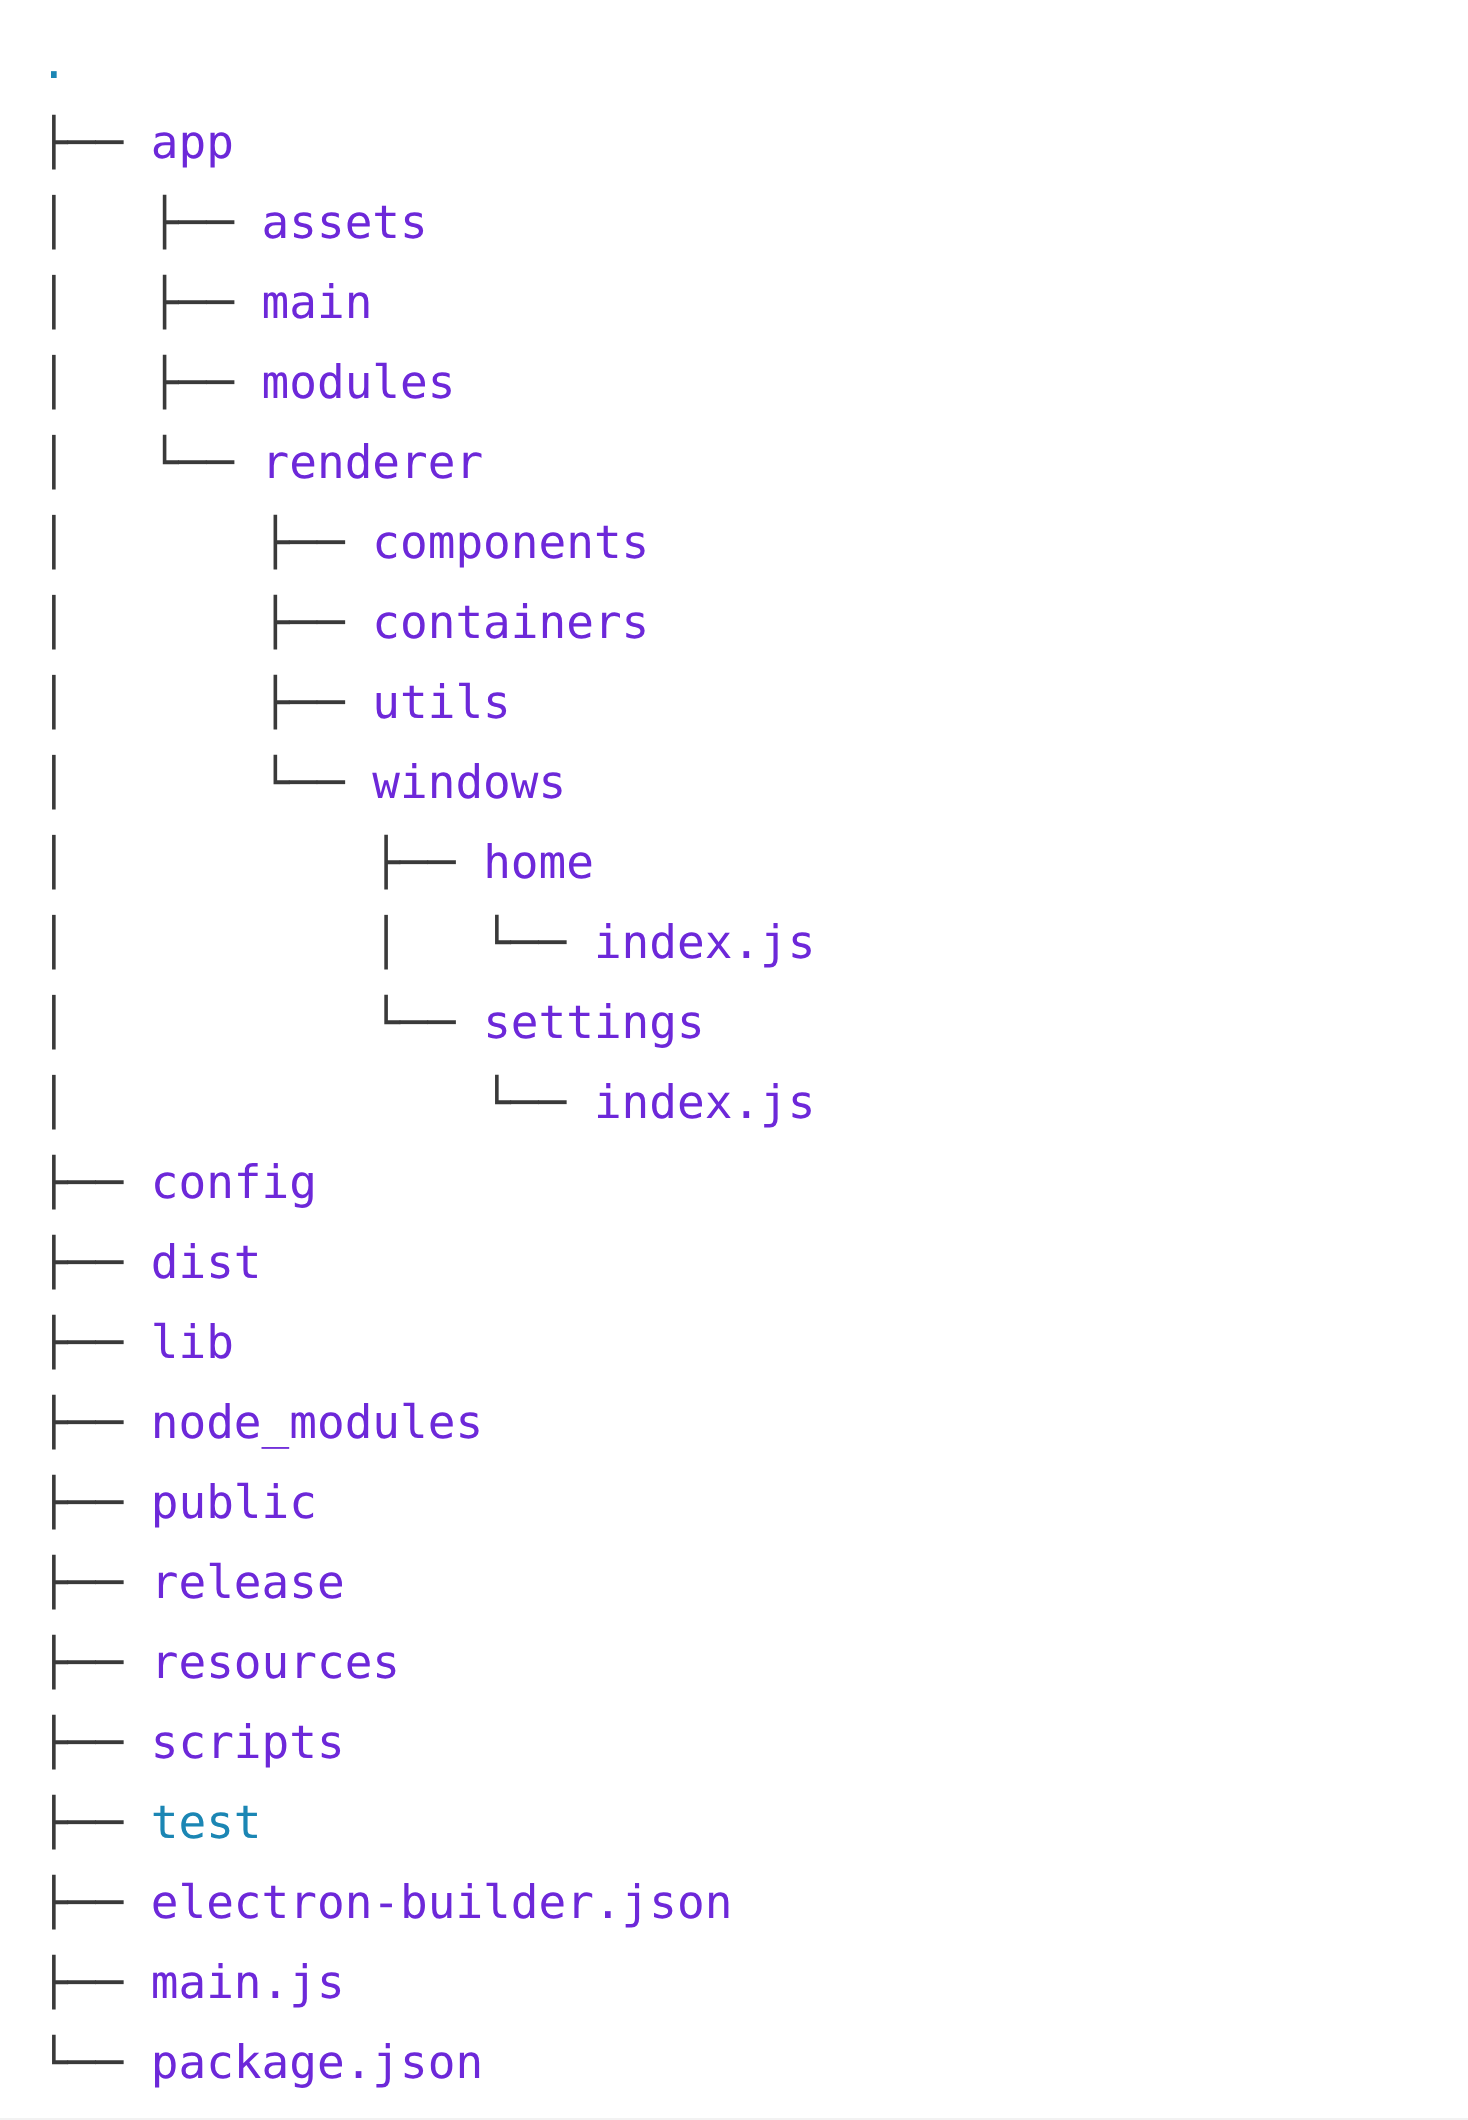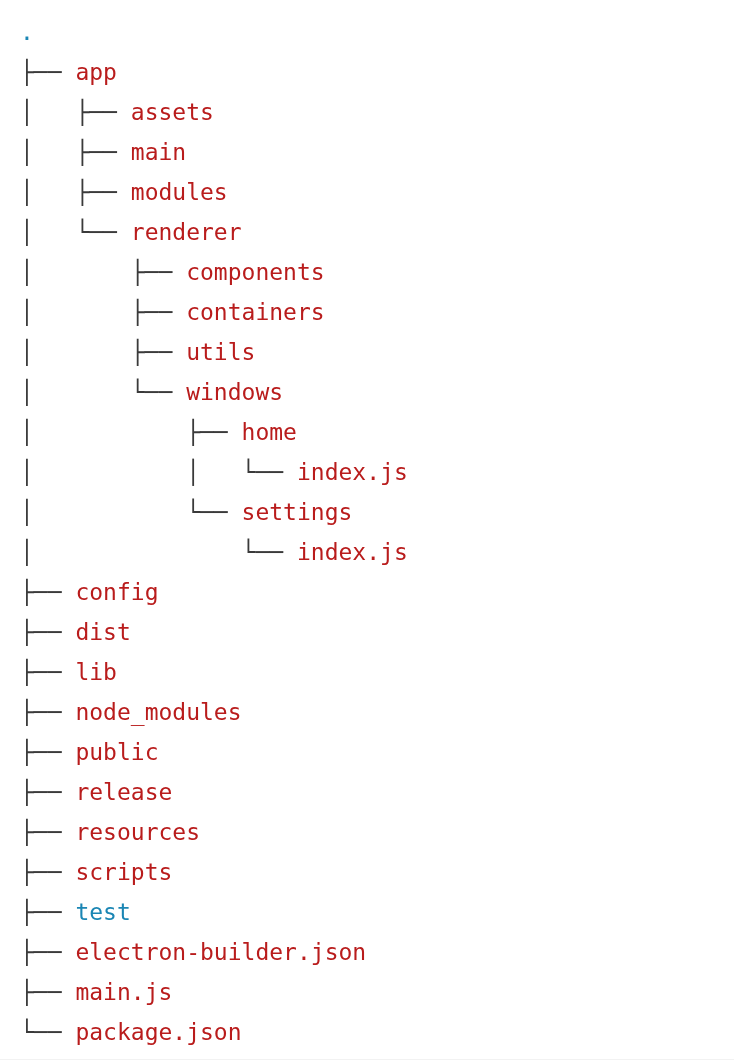--- a/index.html
+++ b/index.html
@@ -44,21 +44,21 @@
     height: 40px;
     white-space: pre;
     color: #262626;
   }
 
   .tree-branch {
     color: #3a3a3a;
   }
 
   .tree-name {
-    color: #b91c1c;
+    color: #6d28d9;
   }
 
   .tree-name.accent {
     color: #1b86b4;
   }
 </style>
 </head>
 <body>
 
 <div id="tree-root">

